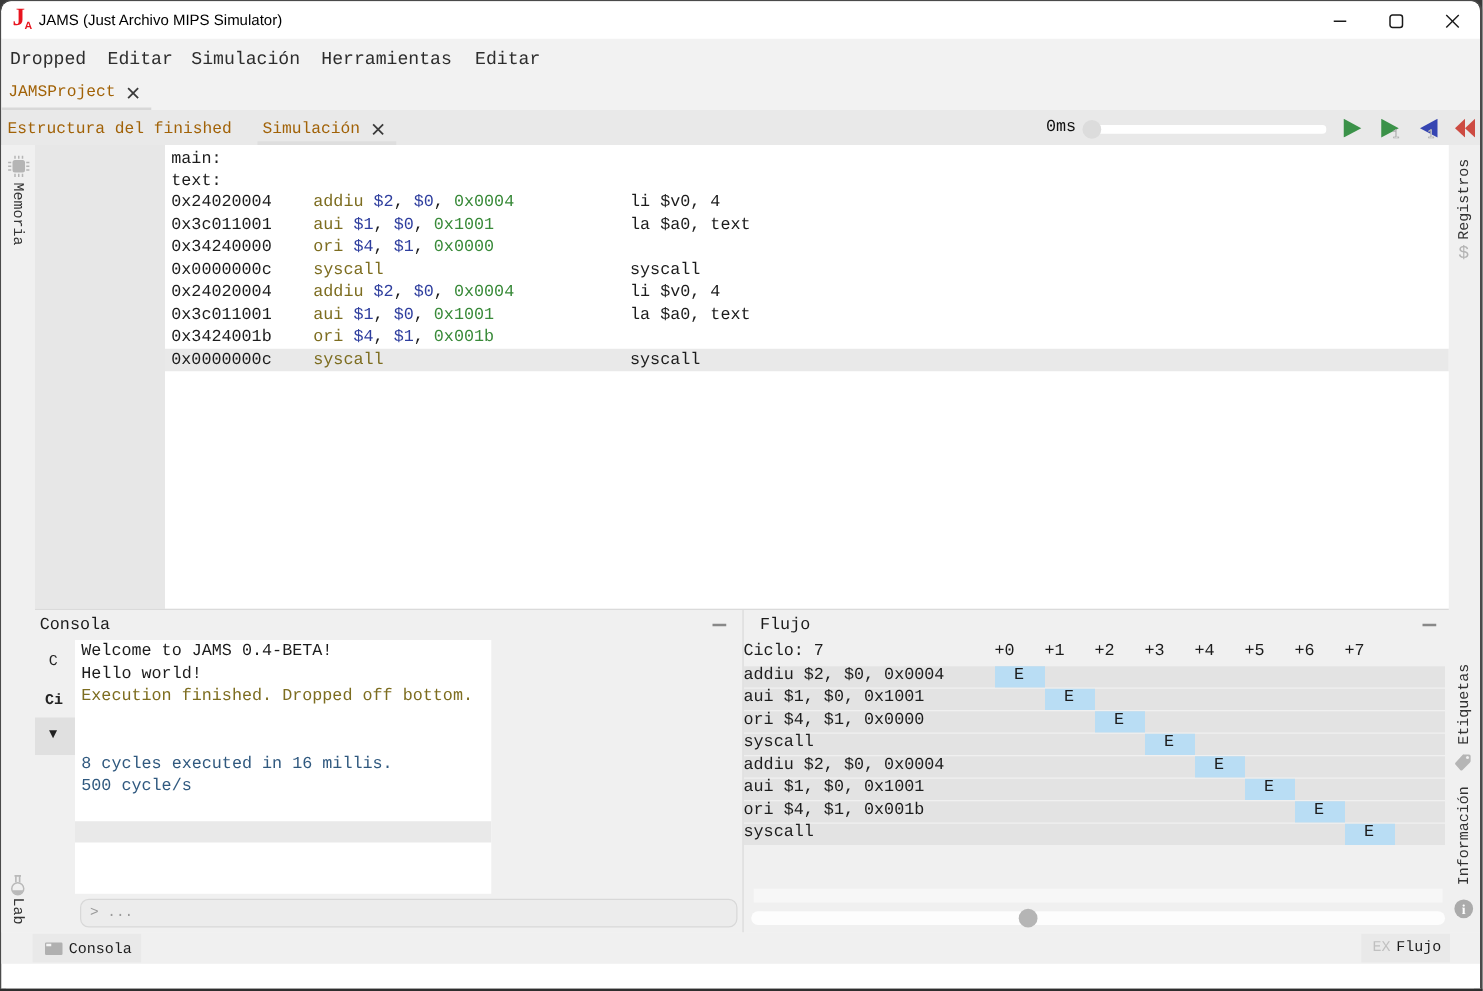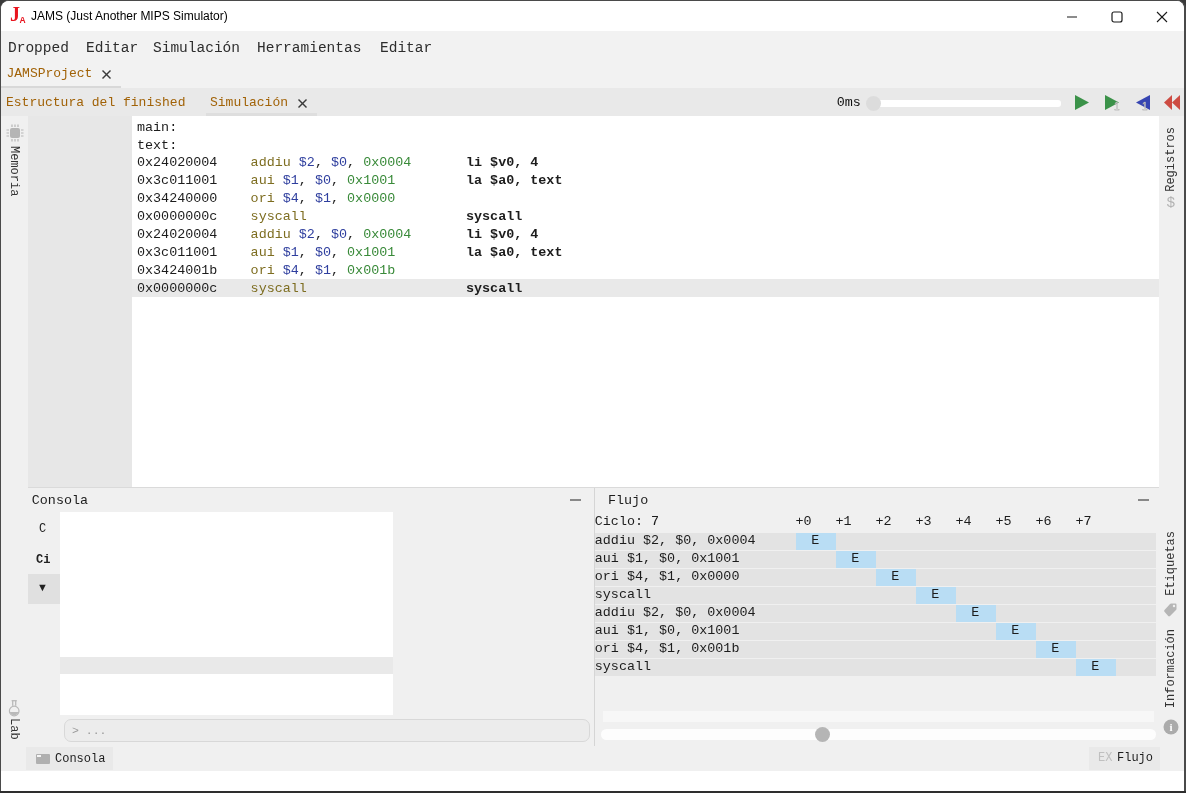--- a/index.html
+++ b/index.html
@@ -31,21 +31,21 @@
   .addr{ color:#757575; }
 </style>
 </head>
 <body>
 <div id="win">
  <div id="frame">
 
   <div id="titlebar">
     <div class="t" style="left:9px; top:2px; font-size:20px; font-weight:bold; color:#e8141e; font-family:'Liberation Serif',serif;">J</div>
     <div class="t sans" style="left:18.5px; top:13.5px; font-size:8.5px; font-weight:bold; color:#e8141e;">A</div>
-    <div class="t sans" style="left:30px; top:7.5px; font-size:12px; color:#000;">JAMS (Just Another MIPS Simulator)</div>
+    <div class="t sans" style="left:30px; top:7.5px; font-size:12px; color:#000;">JAMS (Just Archivo MIPS Simulator)</div>
     <svg class="abs" style="left:1062px; top:11px;" width="18" height="10">
           <line x1="4" y1="5" x2="14" y2="5" stroke="#1a1a1a" stroke-width="1.2"></line>
         </svg>
     <svg class="abs" style="left:1107px; top:7px;" width="18" height="18">
           <rect x="4" y="4" width="10" height="10" rx="2" fill="none" stroke="#1a1a1a" stroke-width="1.2"></rect>
         </svg>
     <svg class="abs" style="left:1152px; top:7px;" width="18" height="18">
           <line x1="4" y1="4" x2="14" y2="14" stroke="#1a1a1a" stroke-width="1.1"></line>
           <line x1="14" y1="4" x2="4" y2="14" stroke="#1a1a1a" stroke-width="1.1"></line>
         </svg>
@@ -101,35 +101,36 @@
 
     <div class="abs" style="left:27px; top:0; width:104px; height:371px; background:#e7e7e7;"></div>
     <div class="abs" style="left:131px; top:0; width:1027px; height:371px; background:#ffffff;"></div>
 
     <div class="abs" style="left:131px; top:163px; width:1027px; height:18px; background:#e9e9e9;"></div>
 
 
     <div class="t c13" style="left:136px; top:3px;">main:<br>text:</div>
     <div class="t c13" style="left:136px; top:37.5px;">0x24020004<br>0x3c011001<br>0x34240000<br>0x0000000c<br>0x24020004<br>0x3c011001<br>0x3424001b<br>0x0000000c</div>
     <div class="t c13" style="left:249.6px; top:37.5px;"><span class="kw">addiu</span> <span class="reg">$2</span>, <span class="reg">$0</span>, <span class="imm">0x0004</span><br><span class="kw">aui</span> <span class="reg">$1</span>, <span class="reg">$0</span>, <span class="imm">0x1001</span><br><span class="kw">ori</span> <span class="reg">$4</span>, <span class="reg">$1</span>, <span class="imm">0x0000</span><br><span class="kw">syscall</span><br><span class="kw">addiu</span> <span class="reg">$2</span>, <span class="reg">$0</span>, <span class="imm">0x0004</span><br><span class="kw">aui</span> <span class="reg">$1</span>, <span class="reg">$0</span>, <span class="imm">0x1001</span><br><span class="kw">ori</span> <span class="reg">$4</span>, <span class="reg">$1</span>, <span class="imm">0x001b</span><br><span class="kw">syscall</span></div>
-    <div class="t c13" style="left:465px; top:37.5px;font-weight:bold;">li $v0, 4<br>la $a0, text<br><br>syscall<br>li $v0, 4<br>la $a0, text<br><br>syscall</div>
+    <div class="t c13" style="left:503px; top:37.5px;">li $v0, 4<br>la $a0, text<br><br>syscall<br>li $v0, 4<br>la $a0, text<br><br>syscall</div>
 
     <div class="abs" style="left:27px; top:371px; width:1131px; height:1px; background:#dadada;"></div>
 
     <div class="abs" style="left:27px; top:372px; width:566px; height:258px; background:#f0f0f0;"></div>
     <div class="t c13" style="left:30.8px; top:376px; font-size:13.4px;">Consola</div>
     <div class="abs" style="left:569px; top:383px; width:11px; height:1.5px; background:#888;"></div>
 
     <div class="t mono" style="left:38px; top:404px; font-size:12px; line-height:18px; color:#222;">C</div>
     <div class="t mono" style="left:35px; top:435px; font-size:12px; line-height:18px; color:#222; font-weight:bold;">Ci</div>
     <div class="abs" style="left:27px; top:458px; width:32px; height:30px; background:#e0e0e0;"></div>
     <div class="t sans" style="left:36px; top:465px; font-size:11px; color:#222;">▼</div>
 
     <div class="abs" style="left:58.5px; top:395.5px; width:333.5px; height:203.5px; background:#ffffff;"></div>
     <div class="abs" style="left:59px; top:541px; width:333px; height:17px; background:#e9e9e9;"></div>
+    <div class="t c13" style="left:64px; top:397px;">Welcome to JAMS 0.4-BETA!<br>Hello world!<br><span class="kw">Execution finished. Dropped off bottom.</span><br><br><br><span class="blue">8 cycles executed in 16 millis.</span><br><span class="blue">500 cycle/s</span></div>
 
     <div class="abs" style="left:63px; top:603px; width:526px; height:23px; background:#ececec; border:1px solid #d8d8d8; border-radius:7px;"></div>
     <div class="t mono" style="left:71px; top:606px; font-size:11.5px; line-height:18px; color:#9a9a9a;">&gt; ...</div>
 
     <div class="abs" style="left:593px; top:372px; width:1px; height:258px; background:#d5d5d5;"></div>
 
     <div class="abs" style="left:594px; top:372px; width:564px; height:258px; background:#f0f0f0;"></div>
     <div class="t c13" style="left:607px; top:376px; font-size:13.4px;">Flujo</div>
     <div class="abs" style="left:1137px; top:383px; width:11px; height:1.5px; background:#888;"></div>
     <div class="t c13" style="left:593.8px; top:397px;">Ciclo: 7</div>

